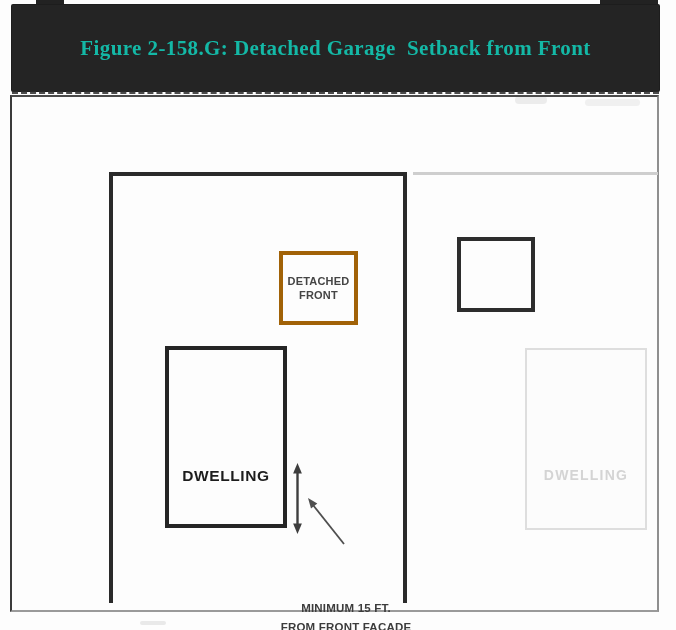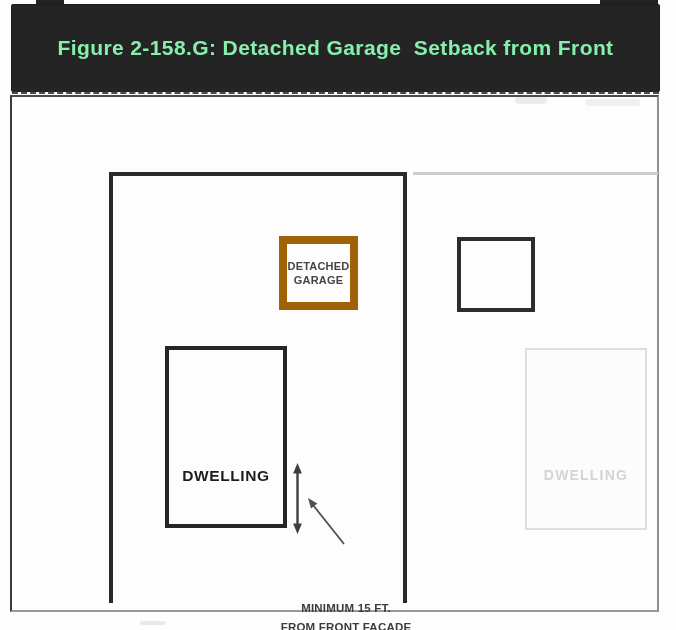--- a/index.html
+++ b/index.html
@@ -3,24 +3,25 @@
 <meta charset="utf-8">
 <style>
   html,body{margin:0;padding:0;background:#ffffff;}
   .screen{
     position:relative;width:676px;height:630px;background:#fdfdfd;
     font-family:"Liberation Sans", sans-serif;overflow:hidden;
   }
   
   .title-bar{
     position:absolute;left:12px;top:5px;width:647px;height:86px;
-    background:#242424;color:#86efac;
+    background:#242424;color:#14b8a6;
     display:flex;flex-direction:column;align-items:center;justify-content:center;
     gap:13px;border-radius:1px;
     box-shadow:0 0 0 1px #1d1d1d;
+    font-family:Liberation Serif, serif;
   }
   .title-line{
     font-size:21px;font-weight:600;letter-spacing:.4px;line-height:22px;
     white-space:pre;
   }
   .bar-fray{
     position:absolute;left:12px;top:91px;width:647px;height:0;
     border-top:3px dashed #2c2c2c;opacity:.85;
   }
   
@@ -31,22 +32,22 @@
     border-right:2px solid #8f8f8f;border-bottom:2px solid #9a9a9a;
   }
   
   .lot{
     position:absolute;left:109px;top:172px;width:298px;height:431px;
     box-sizing:border-box;
     border:4px solid #2a2a2a;border-bottom:none;background:transparent;
   }
   
   .garage-left{
-    position:absolute;left:279px;top:236px;width:79px;height:74px;
-    box-sizing:border-box;border:8px solid #a16207;background:#fdfdfd;
+    position:absolute;left:279px;top:251px;width:79px;height:74px;
+    box-sizing:border-box;border:4px solid #a16207;background:#fdfdfd;
     display:flex;flex-direction:column;align-items:center;justify-content:center;
     font-size:11px;font-weight:bold;color:#454545;line-height:14px;letter-spacing:.2px;
     text-align:center;
   }
   .dwelling{
     position:absolute;left:165px;top:346px;width:122px;height:182px;
     box-sizing:border-box;border:4px solid #252525;background:#fdfdfd;
   }
   .dwelling-label{
     position:absolute;left:0;right:0;top:117px;text-align:center;
@@ -104,21 +105,21 @@
   <div class="bar-fray"></div>
 
   <div class="frame"></div>
 
   <div class="lot"></div>
 
   <div class="ghost-lot-line"></div>
 
   <div class="garage-left">
     <div>DETACHED</div>
-    <div>GARAGE</div>
+    <div>FRONT</div>
   </div>
 
   <div class="dwelling">
     <div class="dwelling-label">DWELLING</div>
   </div>
 
   <div class="garage-right"></div>
 
   <div class="dwelling-ghost">
     <div class="dwelling-ghost-label">DWELLING</div>

